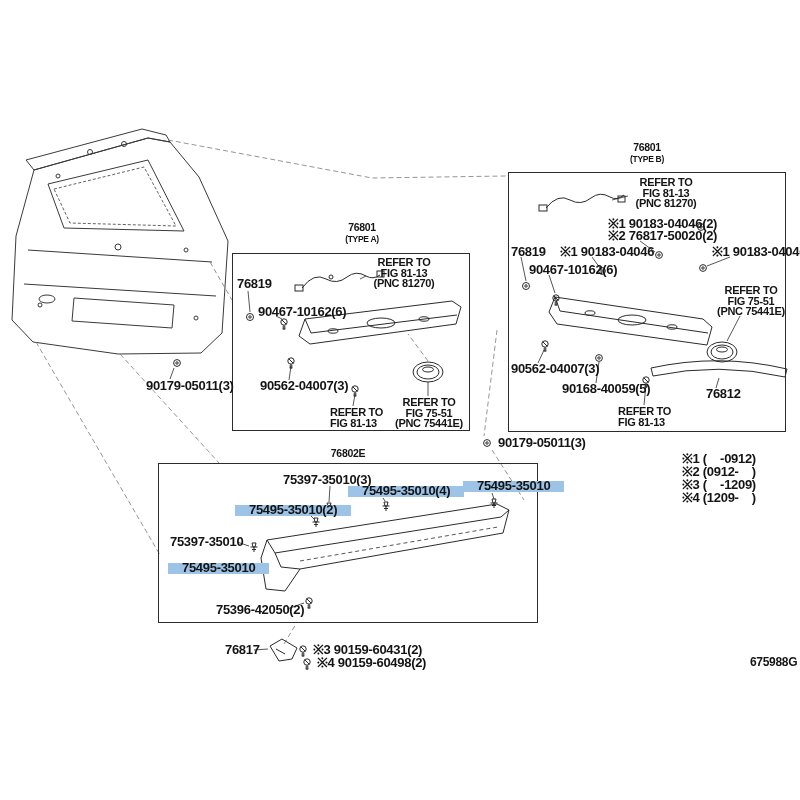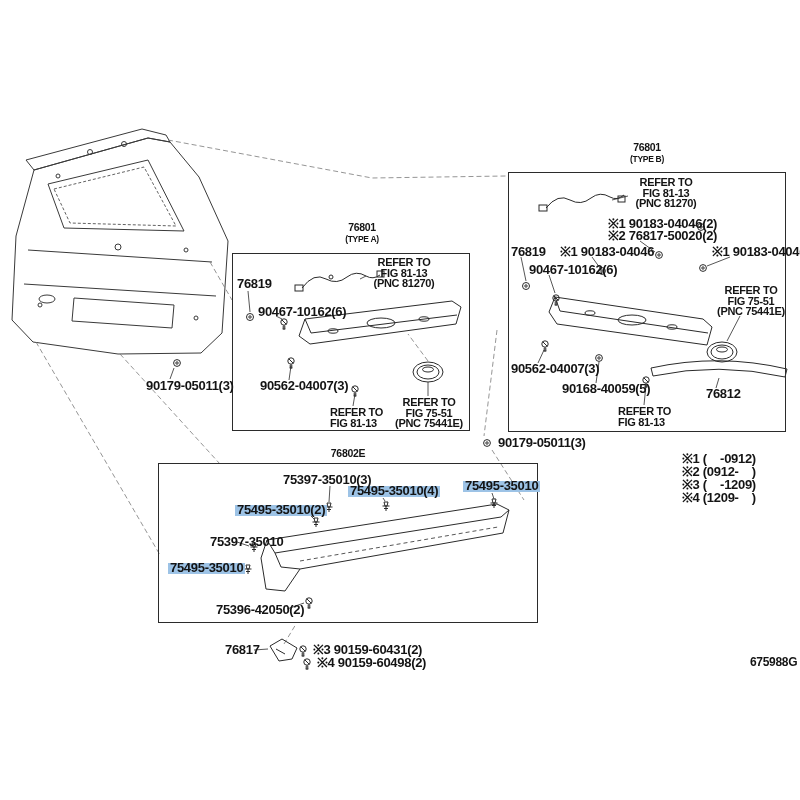--- a/index.html
+++ b/index.html
@@ -6,21 +6,21 @@
   html,body { background:#fff; }
   body { width:800px; height:800px; font-family:"Liberation Sans", sans-serif; }
   #canvas { position:relative; width:800px; height:800px; background:#ffffff; overflow:hidden; }
   #line-art { position:absolute; left:0; top:0; z-index:0; }
   .box { position:absolute; border:1px solid #2b2b2b; z-index:1; }
   .lbl {
     position:absolute; z-index:2;
     font-size:13px; font-weight:bold; color:var(--ink,#1a1a1a);
     white-space:pre; line-height:10.5px; letter-spacing:-0.3px;
   }
-  .hl { background:var(--hl,#9DC3E6); padding:0 2px; }
+  .hl { background:var(--hl,#9DC3E6); padding:0 14px; }
   .ttl { font-size:10.5px; }
   .sub { font-size:8.5px; }
   .sm  { font-size:11px; }
   .ctr { text-align:center; }
   .code { font-size:12px; font-weight:bold; }
 </style>
 </head>
 <body>
 
 <div id="canvas">
@@ -231,21 +231,21 @@
 FIG 81-13</div>
   <div class="lbl" style="left:706px; top:389px;">76812</div>
 
   <div class="lbl" style="left:146px; top:381px;">90179-05011(3)</div>
   <div class="lbl" style="left:498px; top:438px;">90179-05011(3)</div>
 
   <div class="lbl" style="left:283px; top:475px;">75397-35010(3)</div>
   <div class="lbl hl" style="left:348px; top:486px;">75495-35010(4)</div>
   <div class="lbl hl" style="left:463px; top:481px;">75495-35010</div>
   <div class="lbl hl" style="left:235px; top:505px;">75495-35010(2)</div>
-  <div class="lbl" style="left:170px; top:537px;margin-left:40px;">75397-35010</div>
+  <div class="lbl" style="left:170px; top:537px;">75397-35010</div>
   <div class="lbl hl" style="left:168px; top:563px;">75495-35010</div>
   <div class="lbl" style="left:216px; top:605px;">75396-42050(2)</div>
 
   <div class="lbl" style="left:225px; top:645px;">76817</div>
   <div class="lbl" style="left:313px; top:645px;">※3 90159-60431(2)</div>
   <div class="lbl" style="left:317px; top:658px;">※4 90159-60498(2)</div>
 
   <div class="lbl" style="left:682px; top:454px;">※1 (    -0912)</div>
   <div class="lbl" style="left:682px; top:467px;">※2 (0912-    )</div>
   <div class="lbl" style="left:682px; top:480px;">※3 (    -1209)</div>

